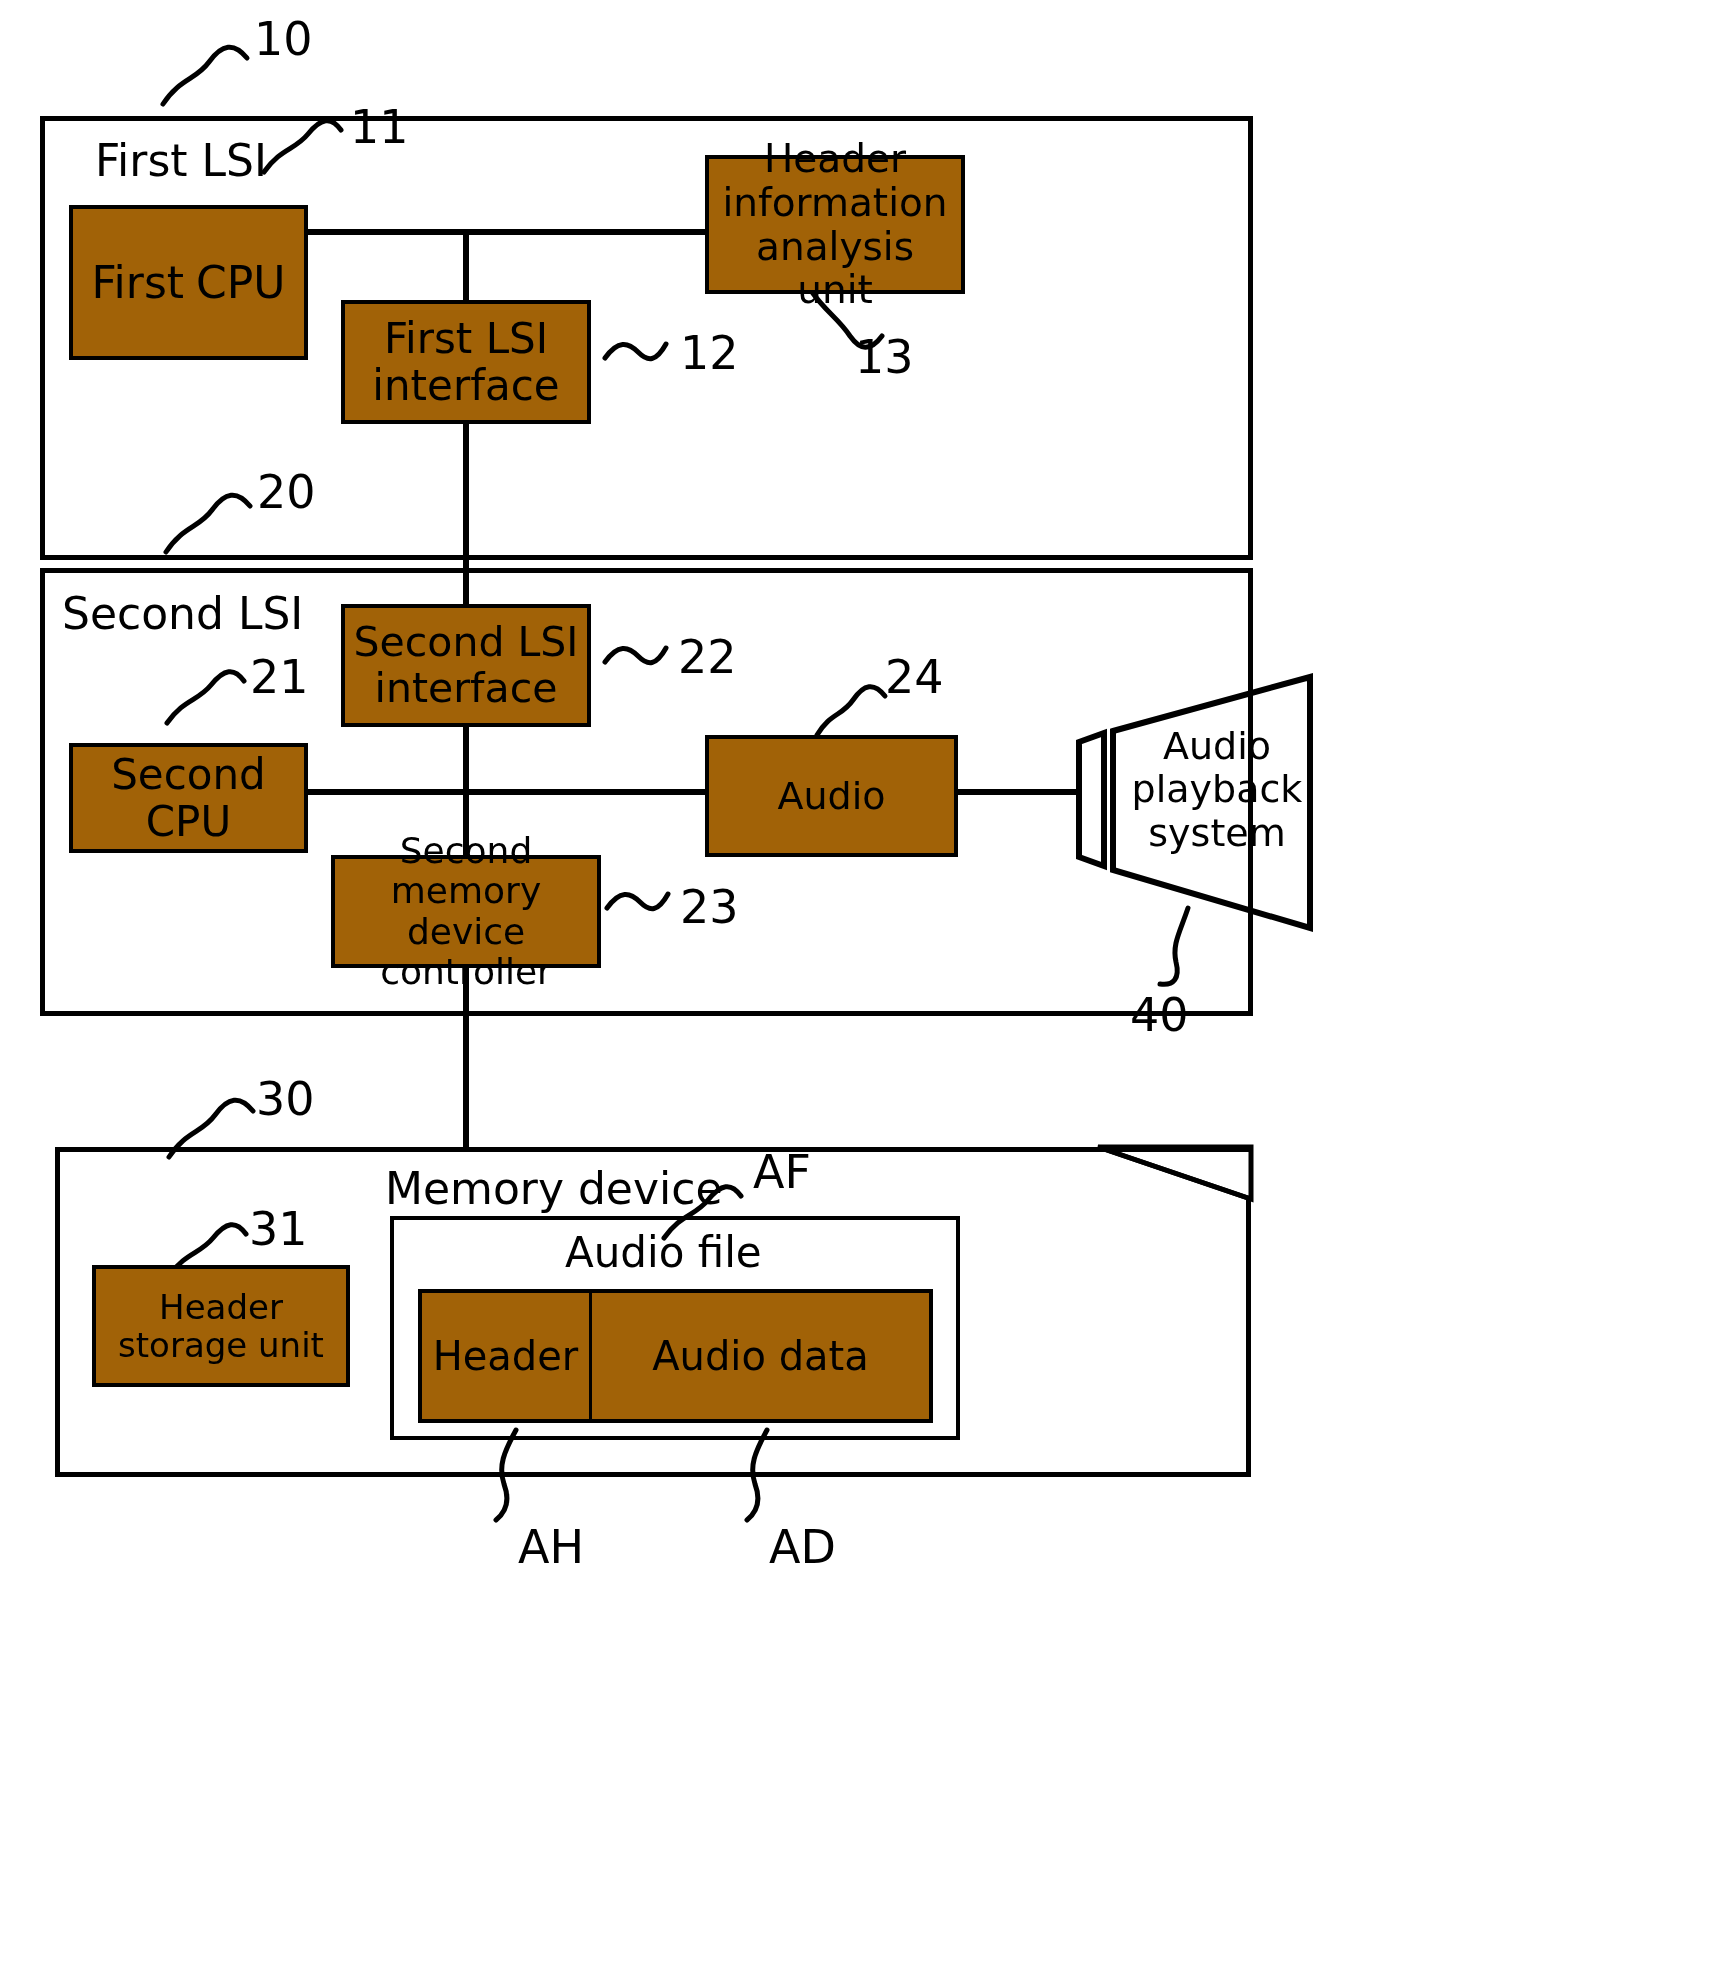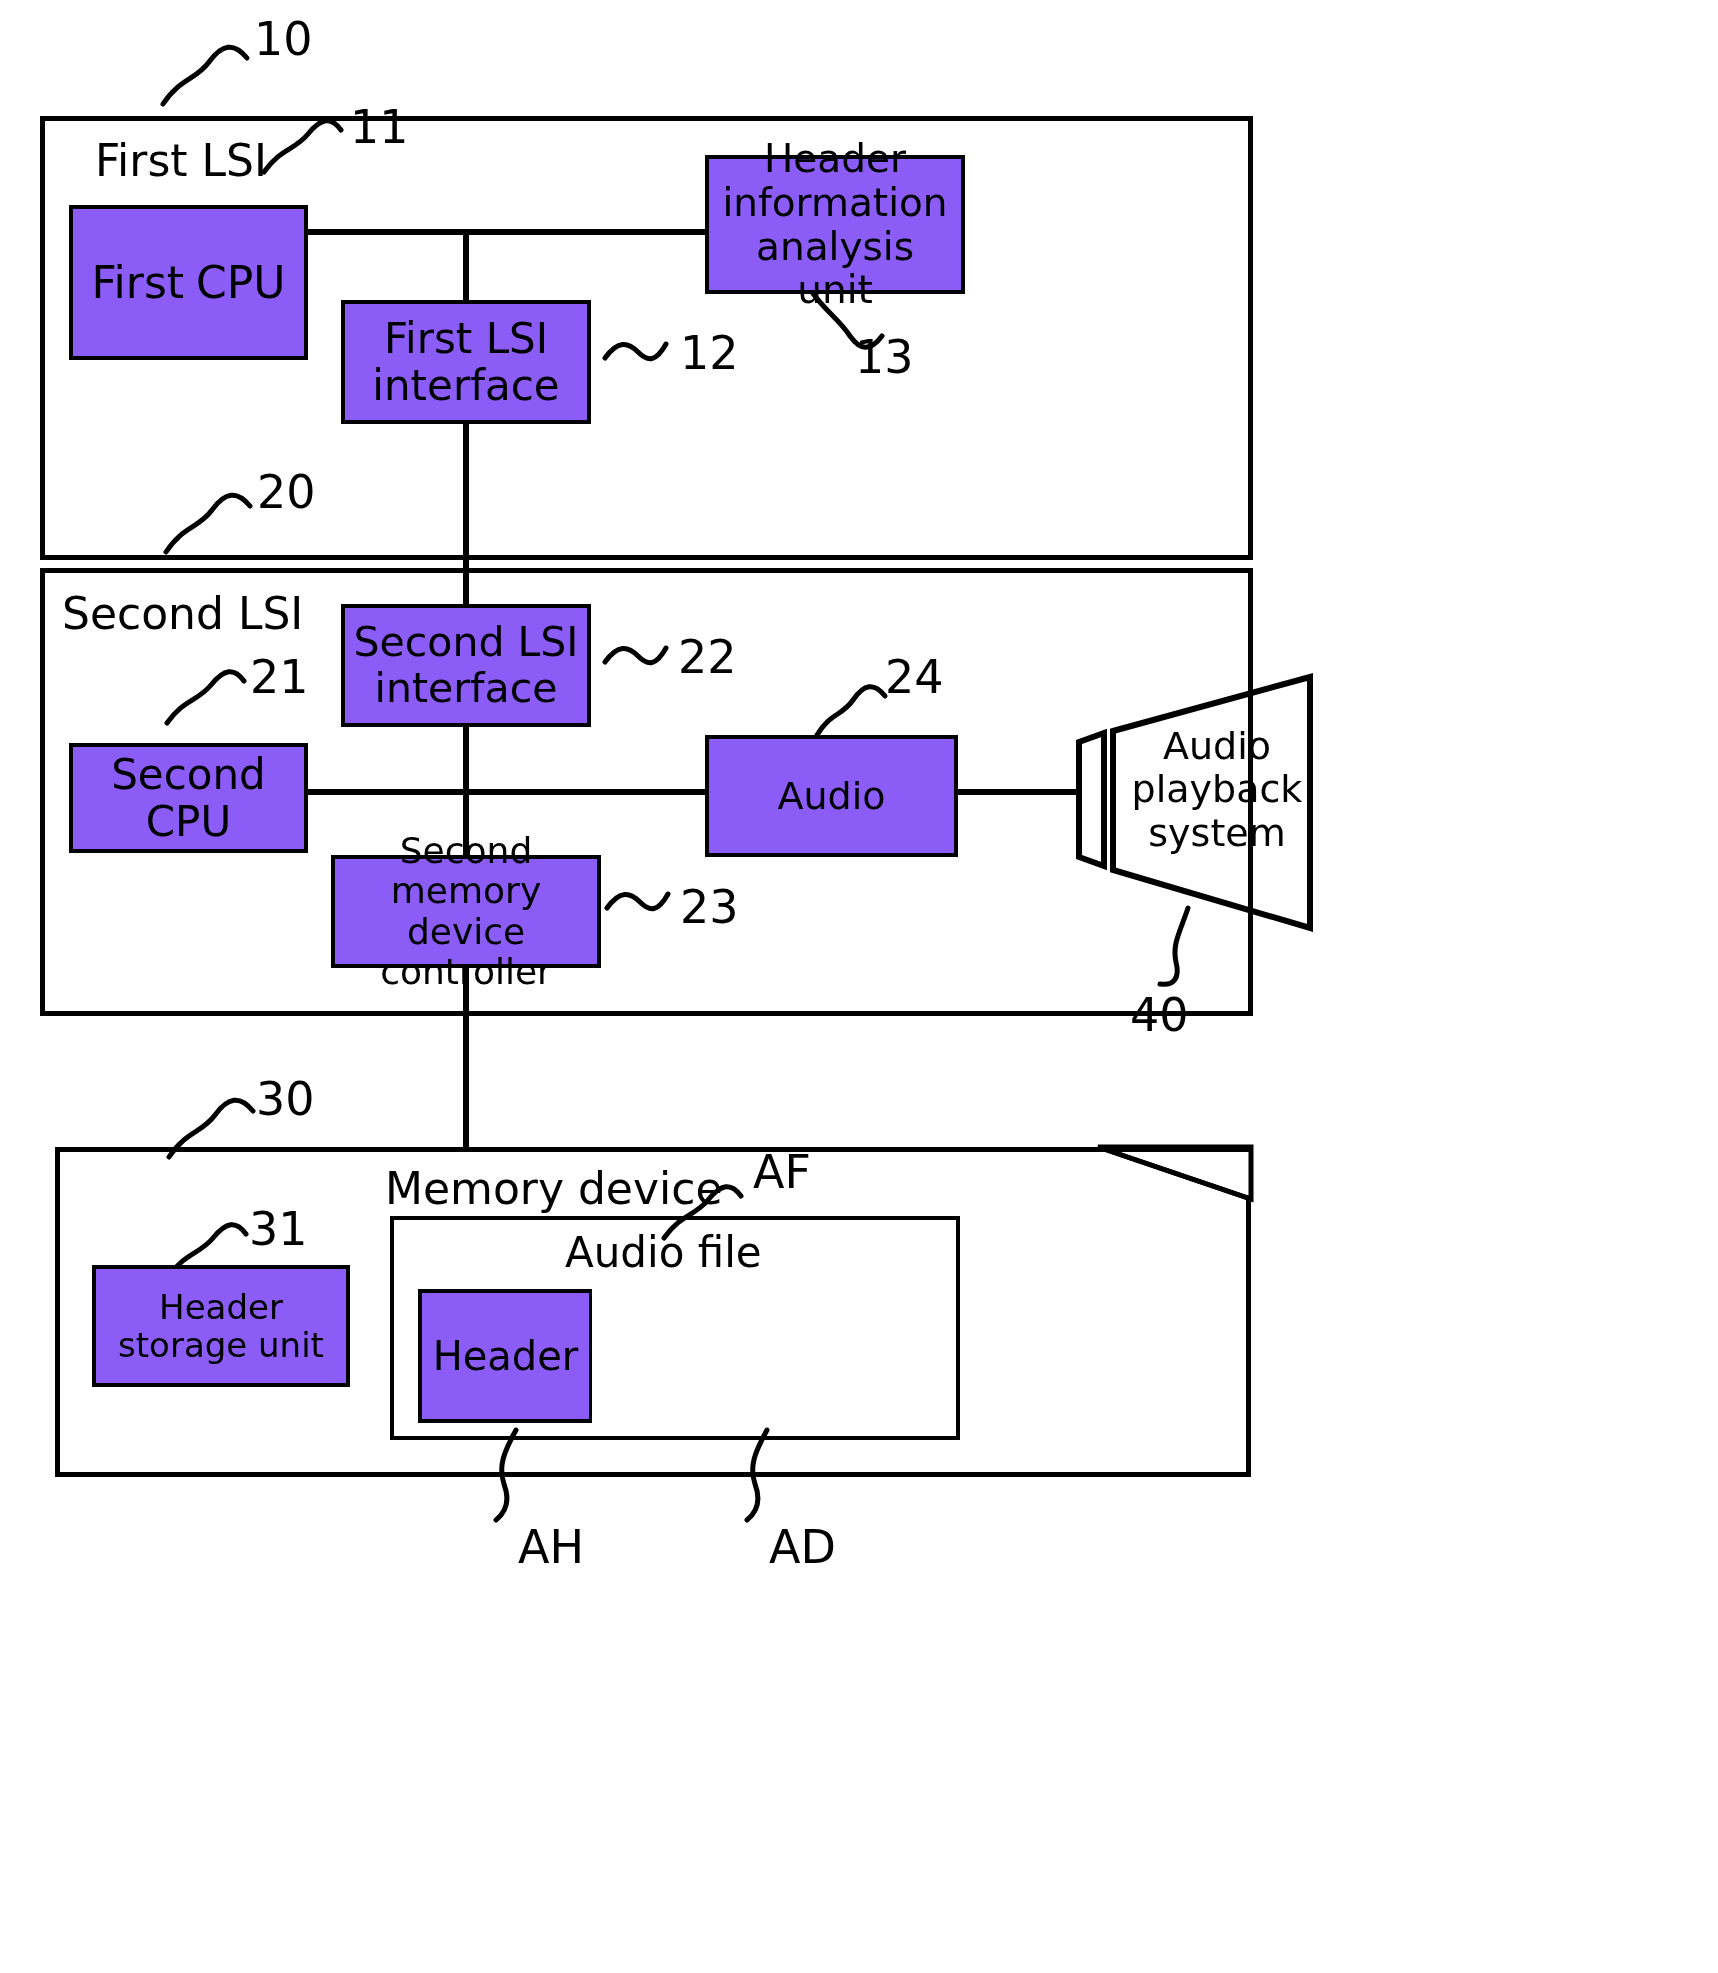--- a/index.html
+++ b/index.html
@@ -23,21 +23,21 @@
     left: 0;
     top: 0;
     width: 1718px;
     height: 1973px;
     pointer-events: none;
   }
   .box {
     position: absolute;
     box-sizing: border-box;
     border: 4px solid #000;
-    background: #8b5cf6;
+    background: #a16207;
     display: flex;
     align-items: center;
     justify-content: center;
     text-align: center;
     line-height: 1.12;
     font-family: "DejaVu Sans", sans-serif;
   }
   .outer {
     border-width: 5px;
   }
@@ -198,15 +198,18 @@
 
   <div class="box" style="left:390px; top:1216px; width:570px; height:224px; background:transparent;"></div>
   <div class="label" style="left:565px; top:1228px; font-size:42px;">Audio file</div>
   <div class="ref" style="left:753px; top:1145px;">AF</div>
 
   <div class="box" style="left:418px; top:1289px; width:174px; height:134px; font-size:40px; border-right-width:3px;">
     <span class="inner-text">Header</span>
   </div>
   <div class="ref" style="left:518px; top:1520px;">AH</div>
 
+  <div class="box" style="left:589px; top:1289px; width:344px; height:134px; font-size:40px; border-left-width:3px;">
+    <span class="inner-text">Audio data</span>
+  </div>
   <div class="ref" style="left:769px; top:1520px;">AD</div>
 
 </div>
 
 </body></html>

